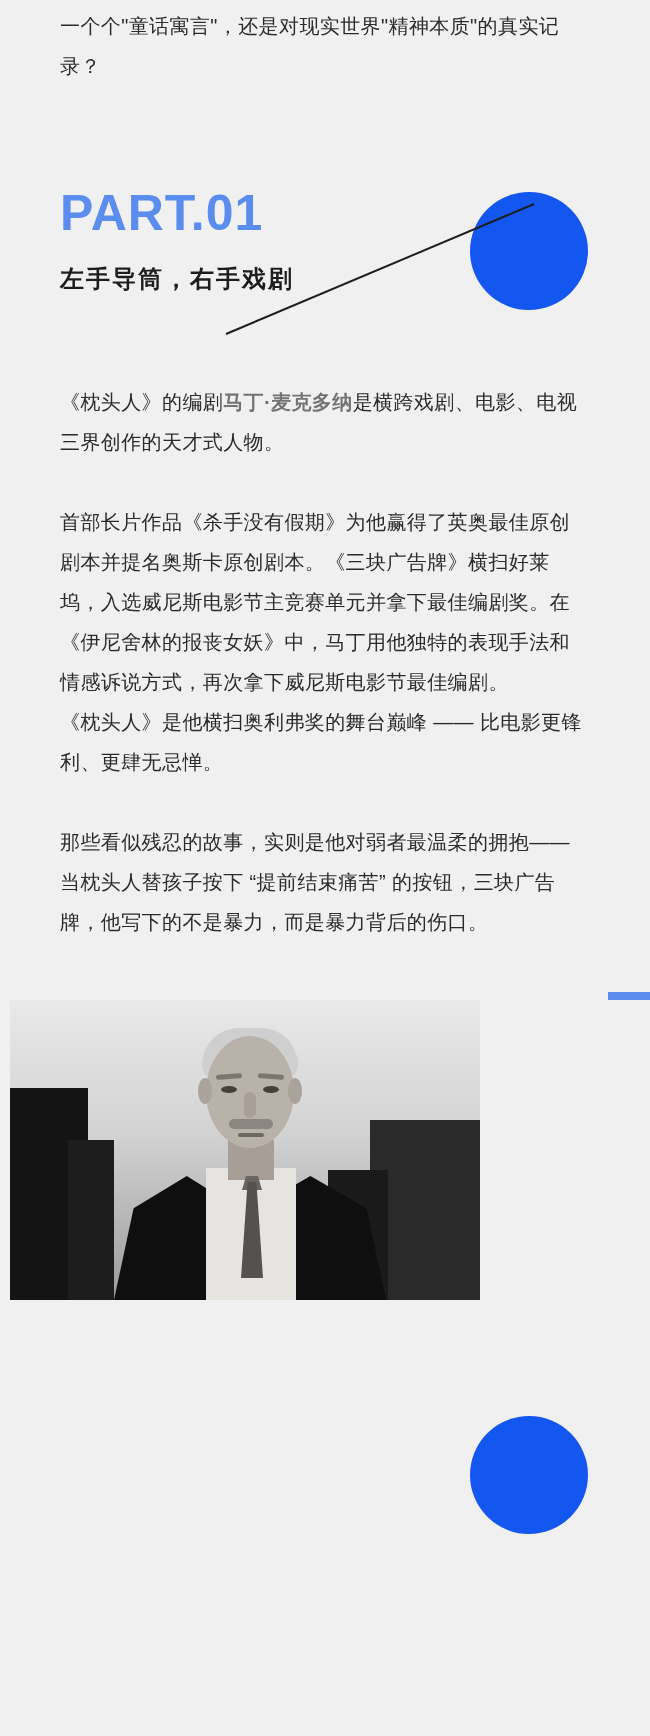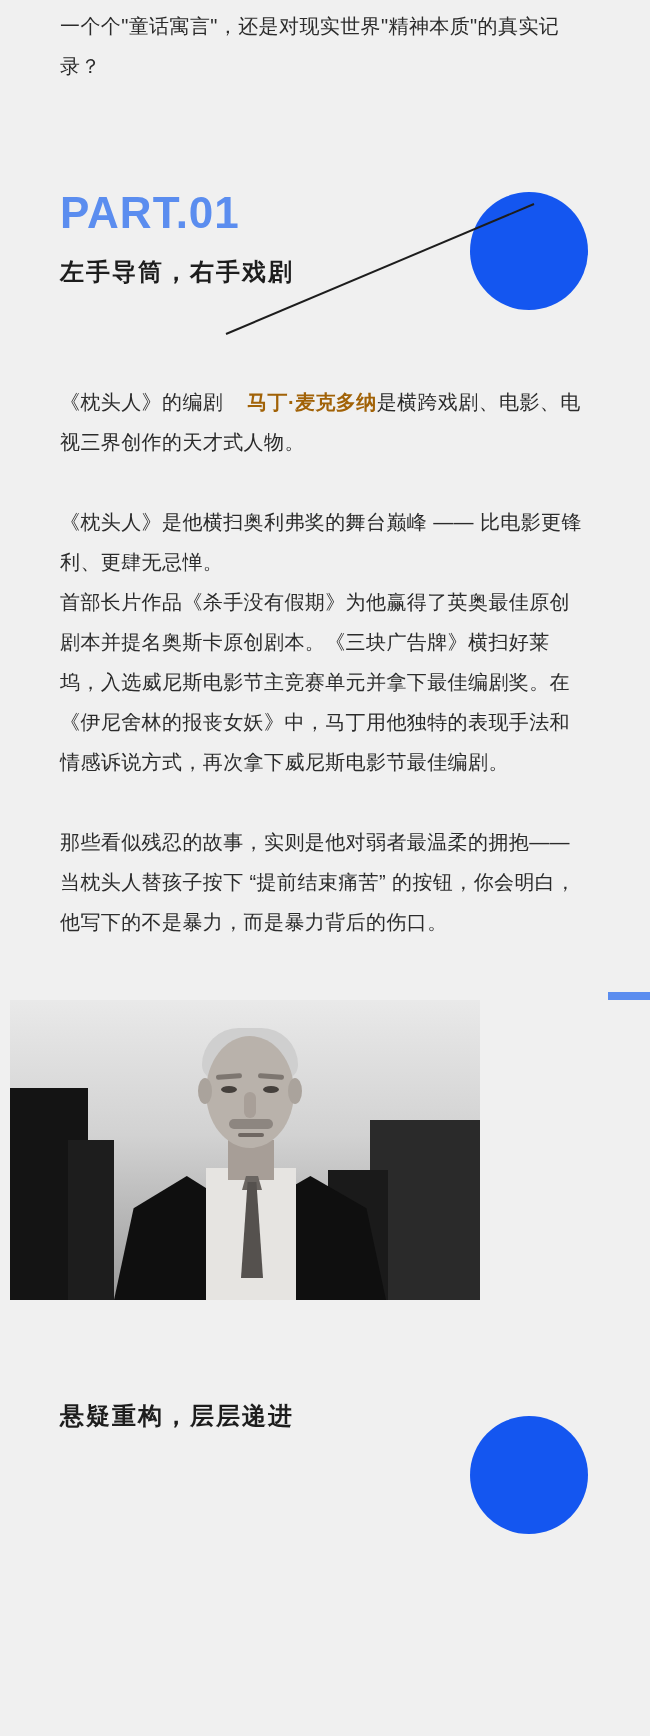--- a/index.html
+++ b/index.html
@@ -35,35 +35,35 @@
   }
 
   
   .part-section {
     position: relative;
     padding: 0 60px;
     margin-top: 96px;
     height: 200px;
   }
   .part-number {
-    font-size: 44px;
+    font-size: 50px;
     font-weight: bold;
     color: #5b8def;
     letter-spacing: 1px;
     line-height: 62px;
     margin: 0;
     position: relative;
     z-index: 3;
   }
   .part-subtitle {
     font-size: 24px;
     font-weight: bold;
     color: #1d1d1d;
     letter-spacing: 2px;
-    margin: 12px 0 0 0;
+    margin: 19px 0 0 0;
     position: relative;
     z-index: 3;
   }
   .blue-circle {
     position: absolute;
     right: 62px;
     top: 10px;
     width: 118px;
     height: 118px;
     border-radius: 50%;
@@ -85,22 +85,21 @@
     padding: 0 60px;
   }
   .content p {
     margin: 0;
   }
   .para-gap {
     height: 40px;
   }
   .bold-name {
     font-weight: bold;
-    color: #a16207;
-    padding-left: 24px;
+    color: #737373;
   }
 
   
   .photo-wrap {
     position: relative;
     margin-top: 58px;
     width: 100%;
     height: 300px;
   }
   .photo {
@@ -241,24 +240,24 @@
     </svg>
     <p class="part-number">PART.01</p>
     <p class="part-subtitle">左手导筒，右手戏剧</p>
   </div>
 
   <div class="content">
     <p class="body-text">
       <span>《枕头人》的编剧</span><span class="bold-name">马丁·麦克多纳</span><span>是横跨戏剧、电影、电视三界创作的天才式人物。</span>
     </p>
     <div class="para-gap"></div>
+    <p class="body-text">首部长片作品《杀手没有假期》为他赢得了英奥最佳原创剧本并提名奥斯卡原创剧本。《三块广告牌》横扫好莱坞，入选威尼斯电影节主竞赛单元并拿下最佳编剧奖。在《伊尼舍林的报丧女妖》中，马丁用他独特的表现手法和情感诉说方式，再次拿下威尼斯电影节最佳编剧。</p>
     <p class="body-text">《枕头人》是他横扫奥利弗奖的舞台巅峰 —— 比电影更锋利、更肆无忌惮。</p>
-    <p class="body-text">首部长片作品《杀手没有假期》为他赢得了英奥最佳原创剧本并提名奥斯卡原创剧本。《三块广告牌》横扫好莱坞，入选威尼斯电影节主竞赛单元并拿下最佳编剧奖。在《伊尼舍林的报丧女妖》中，马丁用他独特的表现手法和情感诉说方式，再次拿下威尼斯电影节最佳编剧。</p>
     <div class="para-gap"></div>
-    <p class="body-text">那些看似残忍的故事，实则是他对弱者最温柔的拥抱——当枕头人替孩子按下 “提前结束痛苦” 的按钮，你会明白，他写下的不是暴力，而是暴力背后的伤口。</p>
+    <p class="body-text">那些看似残忍的故事，实则是他对弱者最温柔的拥抱——当枕头人替孩子按下 “提前结束痛苦” 的按钮，三块广告牌，他写下的不是暴力，而是暴力背后的伤口。</p>
   </div>
 
   <div class="photo-wrap">
     <div class="accent-bar"></div>
     <div class="photo">
       <div class="ph-sky"></div>
       <div class="ph-bldg-l"></div>
       <div class="ph-bldg-l2"></div>
       <div class="ph-bldg-r"></div>
       <div class="ph-bldg-r2"></div>
@@ -277,16 +276,15 @@
       <div class="ph-eye-l"></div>
       <div class="ph-eye-r"></div>
       <div class="ph-nose"></div>
       <div class="ph-stache"></div>
       <div class="ph-mouth"></div>
     </div>
   </div>
 
   <div class="part-section bottom">
     <div class="blue-circle"></div>
-    <p class="part-subtitle">悬疑重构，层层递进</p>
   </div>
 
 </div>
 
 </body></html>

